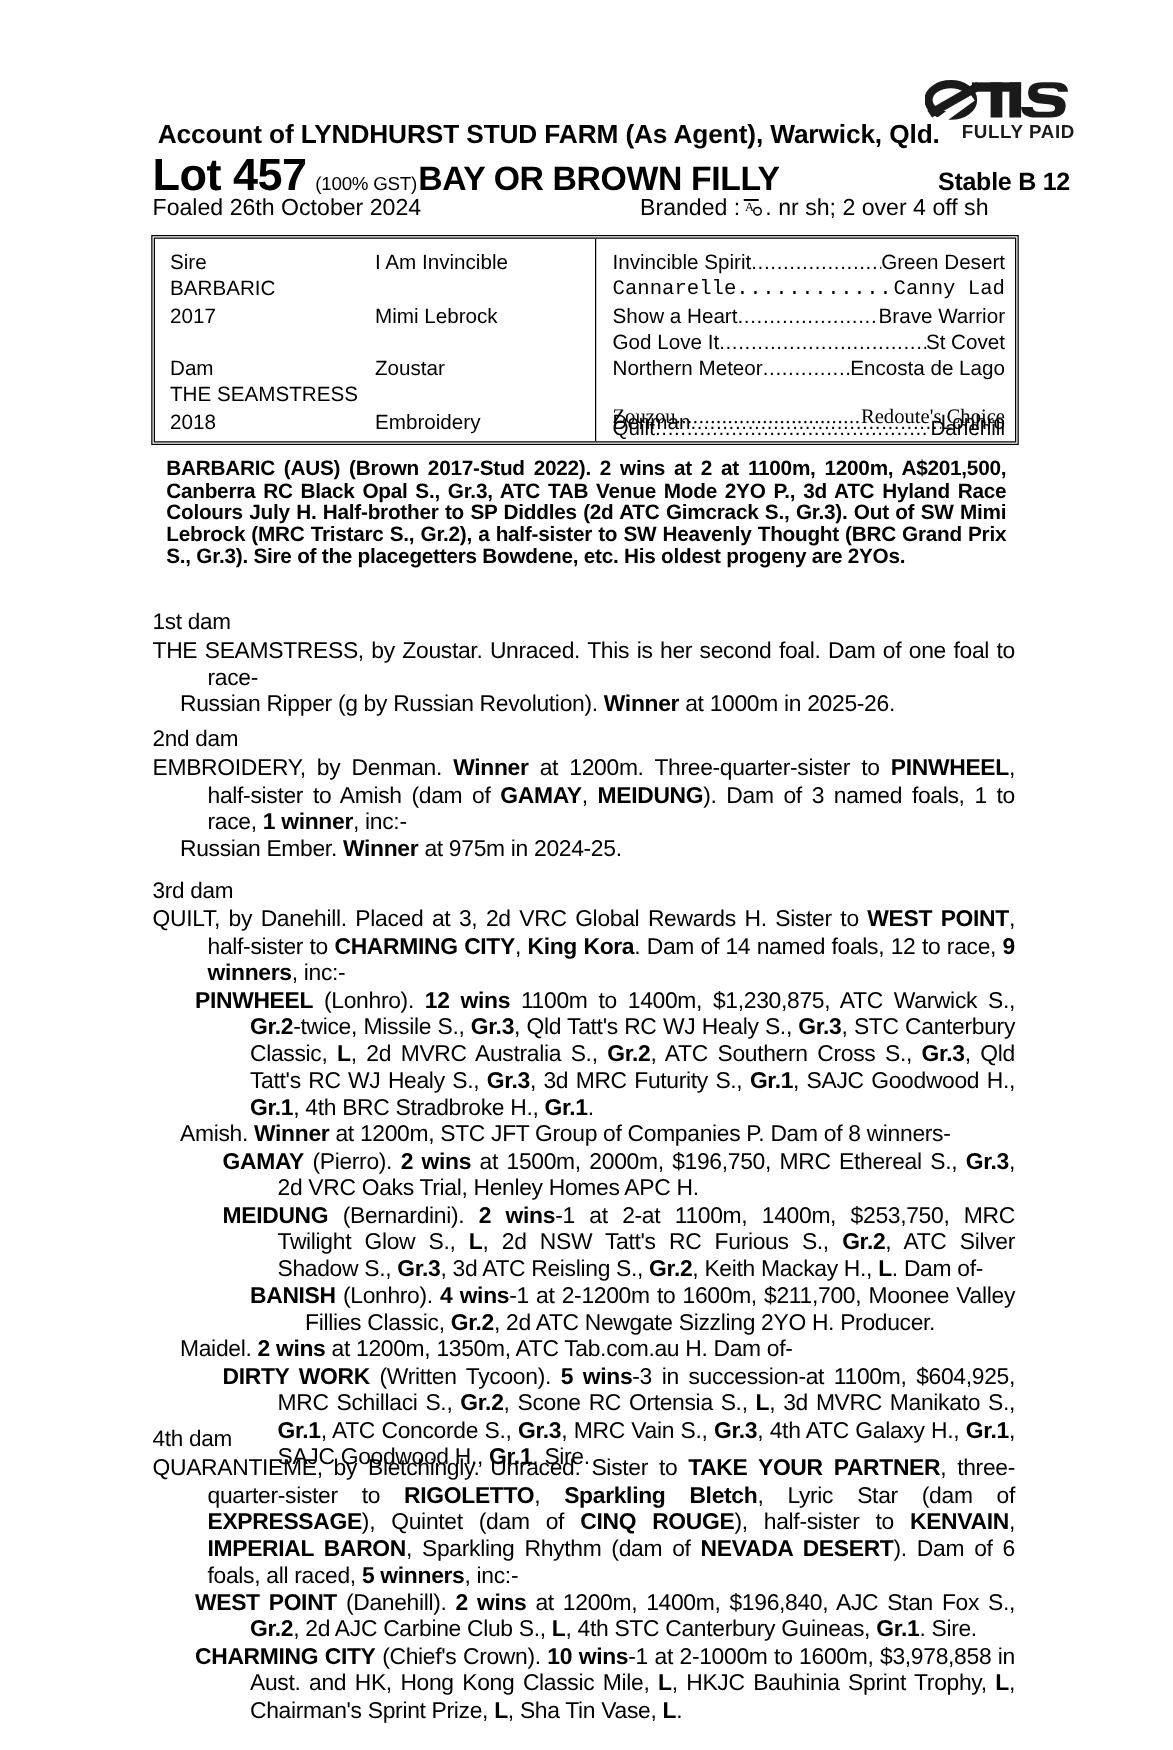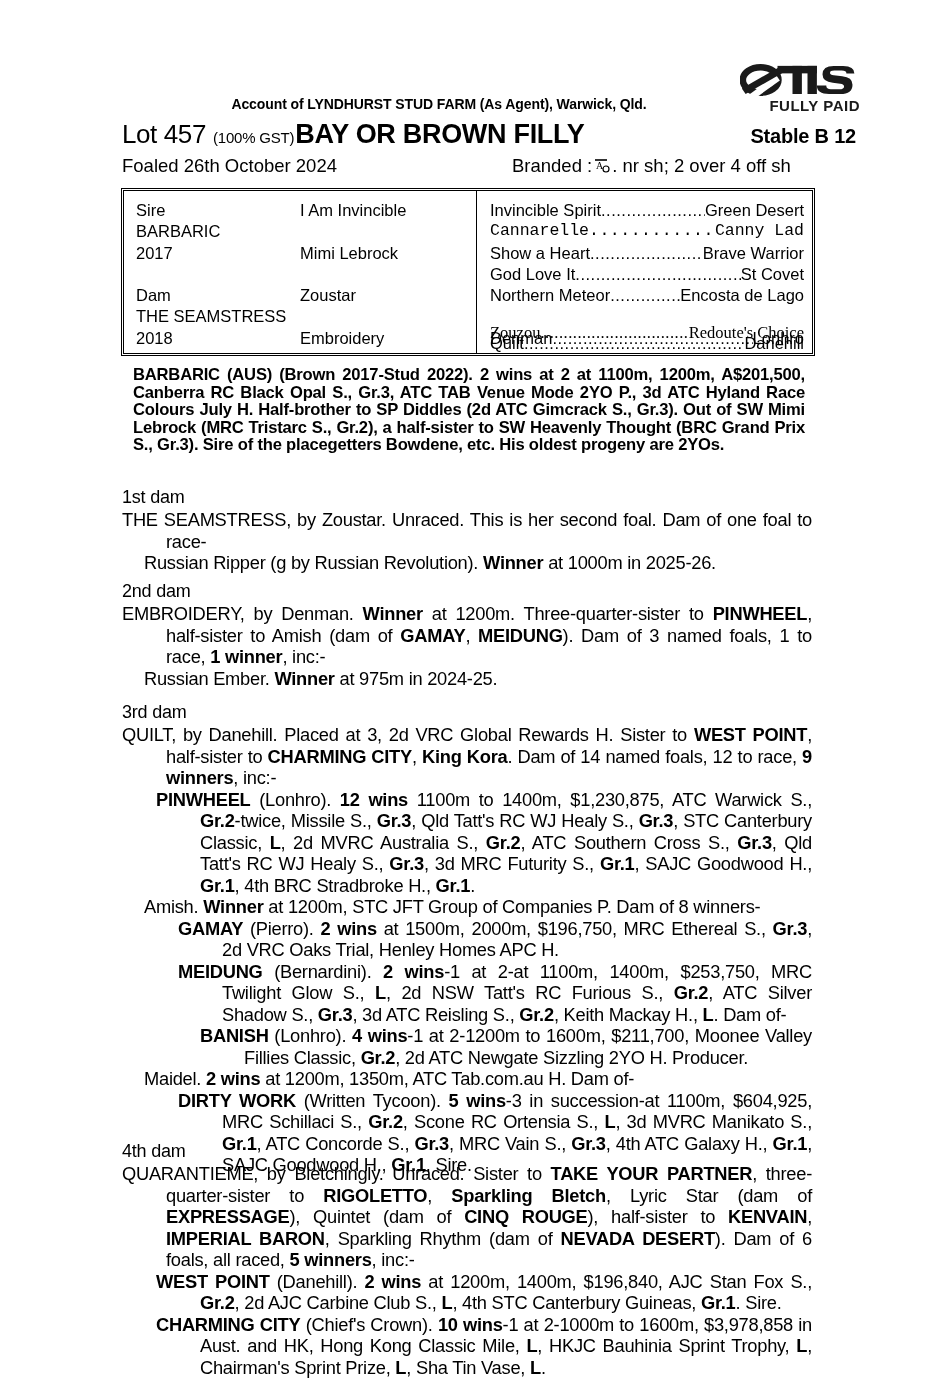--- a/index.html
+++ b/index.html
@@ -43,40 +43,40 @@
     margin-top: 2px;
     color: #1a1a1a;
   }
 
   .account-line {
     position: absolute;
     left: 0;
     right: 0;
     top: 96px;
     text-align: center;
-    font-size: 14px;
+    font-size: 21px;
     font-weight: bold;
     letter-spacing: -0.1px;
     padding-right: 60px;
     box-sizing: border-box;
   }
 
   .lot-line {
     position: absolute;
     left: 122px;
     right: 78px;
     top: 119px;
     height: 34px;
     display: flex;
     align-items: baseline;
     white-space: nowrap;
   }
   .lot-no {
-    font-size: 26px;
-    font-weight: normal;
+    font-size: 36px;
+    font-weight: bold;
     letter-spacing: -0.4px;
   }
   .gst {
     font-size: 15px;
     font-weight: normal;
     margin-left: 7px;
     letter-spacing: -0.2px;
   }
   .colour-sex {
     font-size: 27px;

